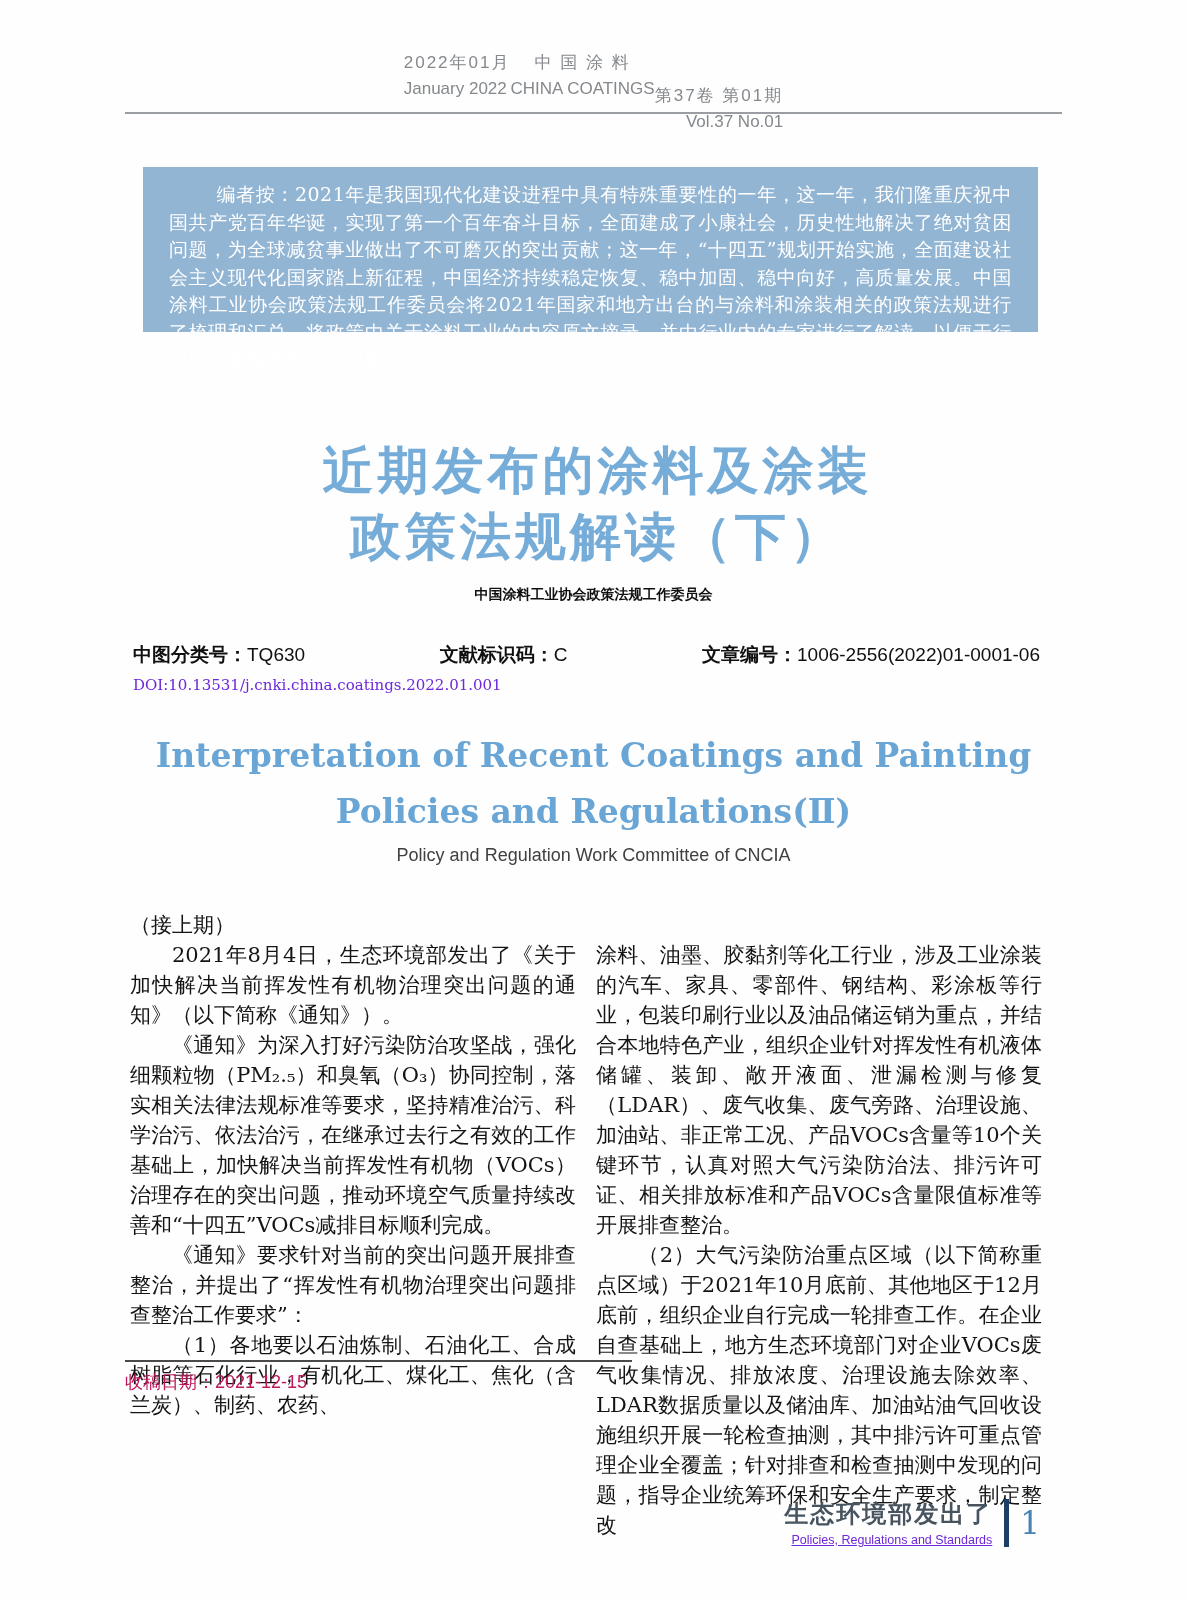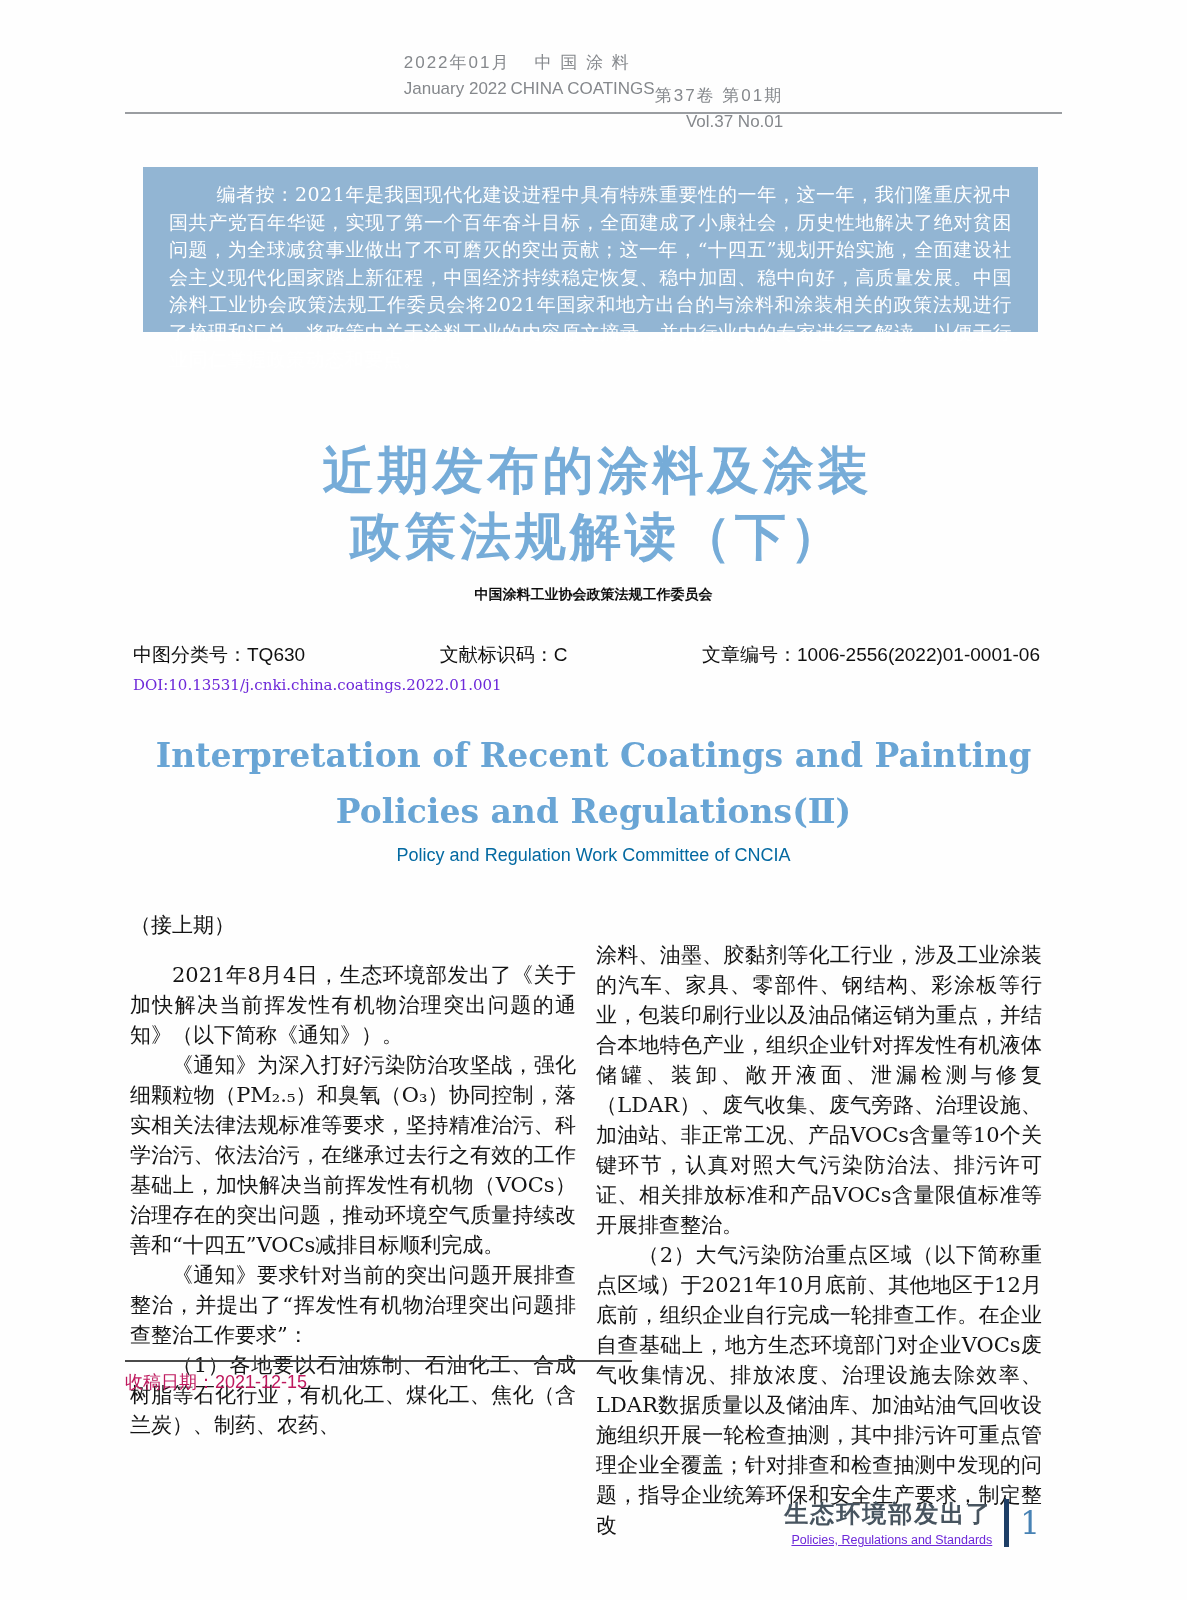--- a/index.html
+++ b/index.html
@@ -50,46 +50,46 @@
     text-align:center;
     font-family:"Liberation Sans", sans-serif;
     font-weight:bold; font-size:14px; color:#101010;
   }
   .meta-row {
     position:absolute; top:642px; left:133px; width:907px;
     display:flex; justify-content:space-between;
     font-family:"Liberation Sans", sans-serif;
     font-size:19px; color:#101010;
   }
-  .meta-label { font-weight:normal; }
+  .meta-label { font-weight:bold; }
   .doi-line {
     position:absolute; top:676px; left:133px;
     font-size:15px; color:#6d28d9;
   }
   .title-en {
     position:absolute; top:728px; left:0; right:0;
     text-align:center;
     font-weight:bold; font-size:33px; line-height:56px;
     color:#69a5d5;
   }
   .author-en {
     position:absolute; top:845px; left:0; right:0;
     text-align:center;
     font-family:"Liberation Sans", sans-serif;
-    font-size:18px; color:#0369a1;
+    font-size:18px; color:#404040;
   }
   
   .columns {
     position:absolute; top:910px; left:130px; width:912px;
     display:flex; gap:20px;
     font-size:21px; line-height:30px; text-align:justify;
   }
   .col { width:446px; }
   .col-right { padding-top:30px; }
-  .cont-note { text-indent:0; margin-bottom:20px; }
+  .cont-note { text-indent:0; margin-bottom:0; }
   .section-heading {
     display:flex;
     font-family:"Liberation Sans", sans-serif;
     font-weight:bold; font-size:20px; line-height:30px;
     color:#4b96d2; margin:2px 0 4px 0; text-align:left;
   }
   .sec-no { flex:0 0 44px; }
   .sec-title { flex:1; }
   .para { text-indent:2em; }
   .para-cont { text-indent:0; }

